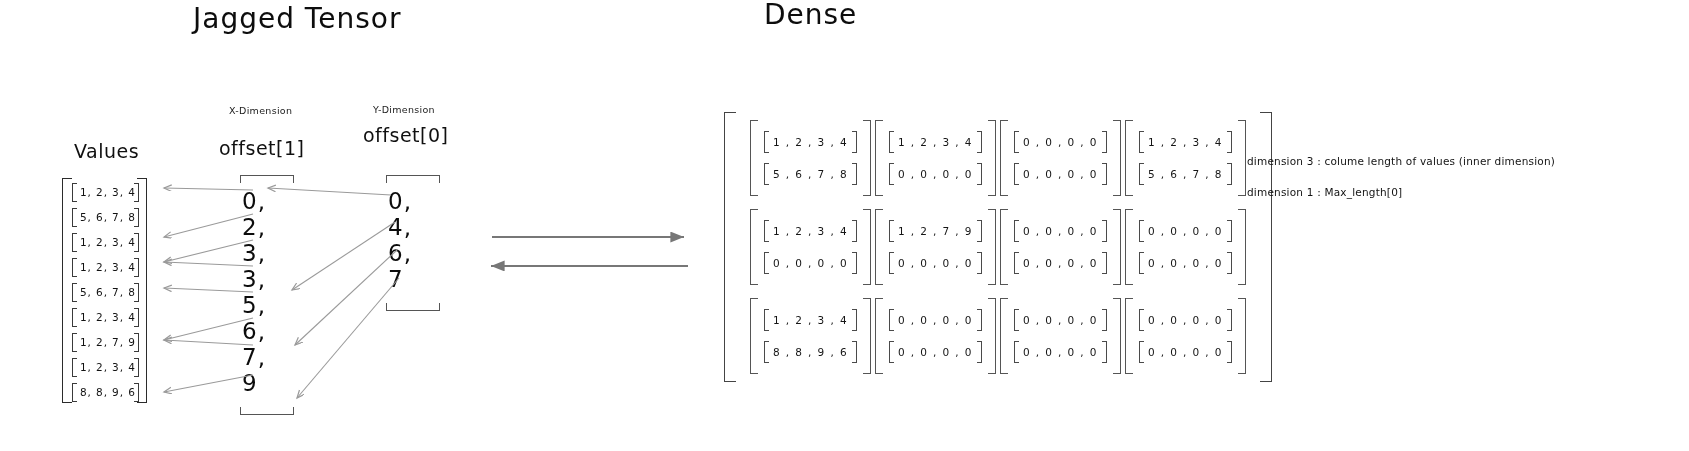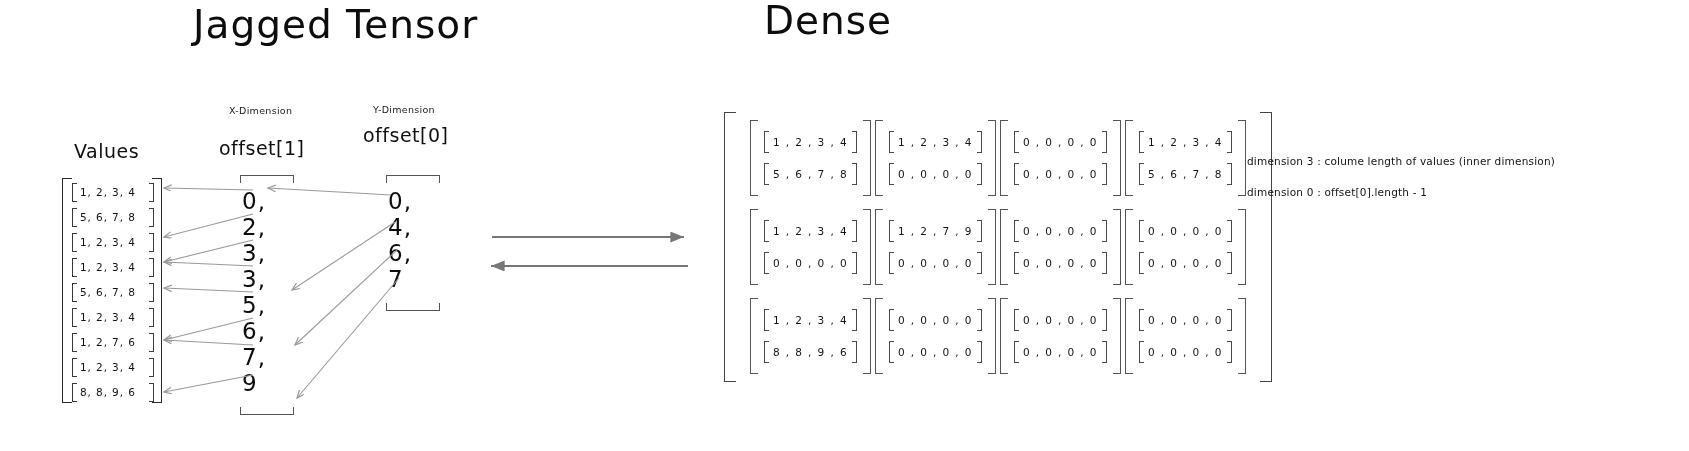--- a/index.html
+++ b/index.html
@@ -8,21 +8,21 @@
     background:#ffffff;
     font-family:"DejaVu Sans", sans-serif;
     color:#111111;
     position:relative;
     overflow:hidden;
   }
   .abs{position:absolute;}
 
   
   .title{
-    font-size:39px;
+    font-size:28px;
     letter-spacing:1px;
     color:#0d0d0d;
     white-space:nowrap;
     font-family:"DejaVu Sans", sans-serif;
   }
   #title-jagged{left:193px;top:2px;}
   #title-dense{left:764px;top:-2px;}
 
   
   .dim-tag{
@@ -37,21 +37,21 @@
     letter-spacing:.5px;
     white-space:nowrap;
   }
   #tag-x{left:229px;top:105px;text-align:center;}
   #tag-y{left:373px;top:104px;}
   #head-values{left:74px;top:140px;}
   #head-off1{left:219px;top:137px;}
   #head-off0{left:363px;top:124px;}
 
   
-  #values-block{left:62px;top:178px;width:100px;height:225px;}
+  #values-block{left:62px;top:178px;width:85px;height:225px;}
   .vrow{
     font-size:10.5px;
     letter-spacing:.9px;
     color:#121212;
     white-space:nowrap;
     height:25px;
     line-height:25px;
     padding-left:10px;
     position:relative;
   }
@@ -146,21 +146,21 @@
 <div class="abs" id="values-block">
   <div class="obrk l"></div>
   <div class="obrk r"></div>
   <div style="position:absolute;left:8px;right:8px;top:2px;">
     <div class="vrow">1, 2, 3, 4</div>
     <div class="vrow">5, 6, 7, 8</div>
     <div class="vrow">1, 2, 3, 4</div>
     <div class="vrow">1, 2, 3, 4</div>
     <div class="vrow">5, 6, 7, 8</div>
     <div class="vrow">1, 2, 3, 4</div>
-    <div class="vrow">1, 2, 7, 6</div>
+    <div class="vrow">1, 2, 7, 9</div>
     <div class="vrow">1, 2, 3, 4</div>
     <div class="vrow">8, 8, 9, 6</div>
   </div>
 </div>
 
 <div class="abs dim-tag" id="tag-x">X-Dimension</div>
 <div class="abs col-head" id="head-off1">offset[1]</div>
 <div class="abs off-col" id="off1-block">
   <div class="off-brk" style="top:0px;"></div>
   <div style="padding-top:13px;">
@@ -285,14 +285,14 @@
           <div class="cell-line">0 , 0 , 0 , 0</div>
         </div>
       </div>
 
     </div>
   </div>
 </div>
 
 <div class="abs" id="legend">
   <div class="legend-line">dimension 3 : colume length of values (inner dimension)</div>
-  <div class="legend-line">dimension 0 : offset[0].length - 1</div>
+  <div class="legend-line">dimension 1  : Max_length[0]</div>
 </div>
 
 </body></html>

